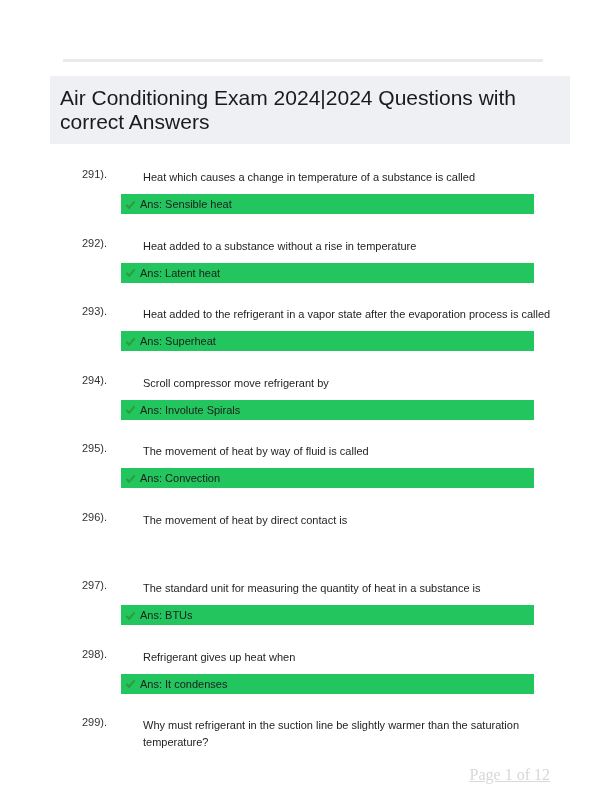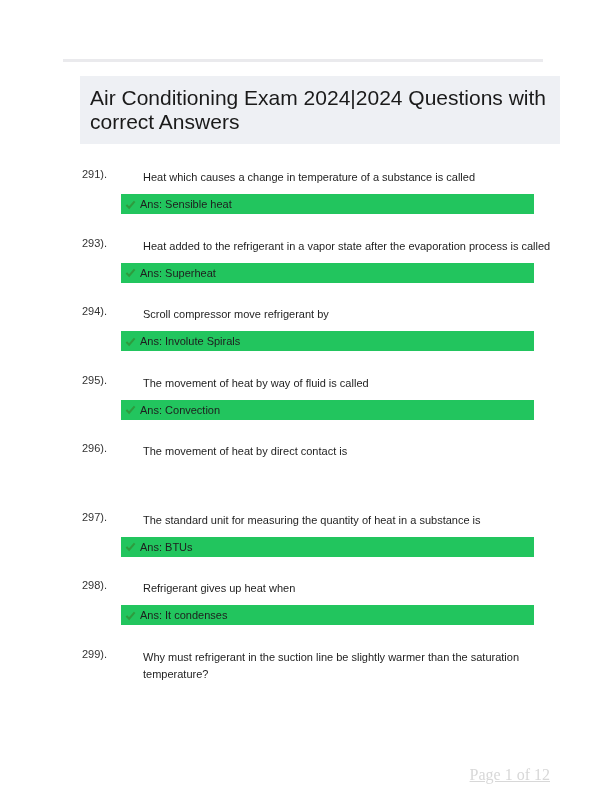--- a/index.html
+++ b/index.html
@@ -6,21 +6,21 @@
     body {
       width: 606px; height: 800px; background: #ffffff; position: relative;
       font-family: "Liberation Sans", "DejaVu Sans", sans-serif; color: #222;
       overflow: hidden;
     }
     .top-rule {
       position: absolute; left: 63px; top: 59px; width: 480px; height: 3px;
       background: #eaeaed;
     }
     .title-box {
-      position: absolute; left: 80px; top: 76px; width: 480px; height: 68px;
+      position: absolute; left: 50px; top: 76px; width: 520px; height: 68px;
       background: #eef0f4; box-sizing: border-box; padding: 10px 8px 0 8px;
     }
     .title {
       margin: 0; font-size: 21px; font-weight: normal; line-height: 24px; color: #1a1a1a;
       padding-left: 2px;
     }
     .qlist { position: absolute; left: 0; top: 166px; width: 606px; }
     .q { position: relative; height: 68.5px; }
     .q-num {
       position: absolute; left: 82px; top: 2px; font-size: 11px; color: #333;
@@ -55,20 +55,30 @@
 
 <div class="qlist">
   <div class="q">
     <span class="q-num">291).</span>
     <span class="q-text">Heat which causes a change in temperature of a substance is called</span>
     <div class="ans">
       <svg class="check" viewBox="0 0 12 12">
           <path d="M1.5 6.5 L4.5 9.5 L10.5 2.5" fill="none" stroke="#2e9b3e" stroke-width="2.2"></path>
         </svg>
       <span>Ans: Sensible heat</span>
+    </div>
+  </div>
+  <div class="q">
+    <span class="q-num">292).</span>
+    <span class="q-text">Heat added to a substance without a rise in temperature</span>
+    <div class="ans">
+      <svg class="check" viewBox="0 0 12 12">
+          <path d="M1.5 6.5 L4.5 9.5 L10.5 2.5" fill="none" stroke="#2e9b3e" stroke-width="2.2"></path>
+        </svg>
+      <span>Ans: Latent heat</span>
     </div>
   </div>
   <div class="q">
     <span class="q-num">293).</span>
     <span class="q-text">Heat added to the refrigerant in a vapor state after the evaporation process is called</span>
     <div class="ans">
       <svg class="check" viewBox="0 0 12 12">
           <path d="M1.5 6.5 L4.5 9.5 L10.5 2.5" fill="none" stroke="#2e9b3e" stroke-width="2.2"></path>
         </svg>
       <span>Ans: Superheat</span>

